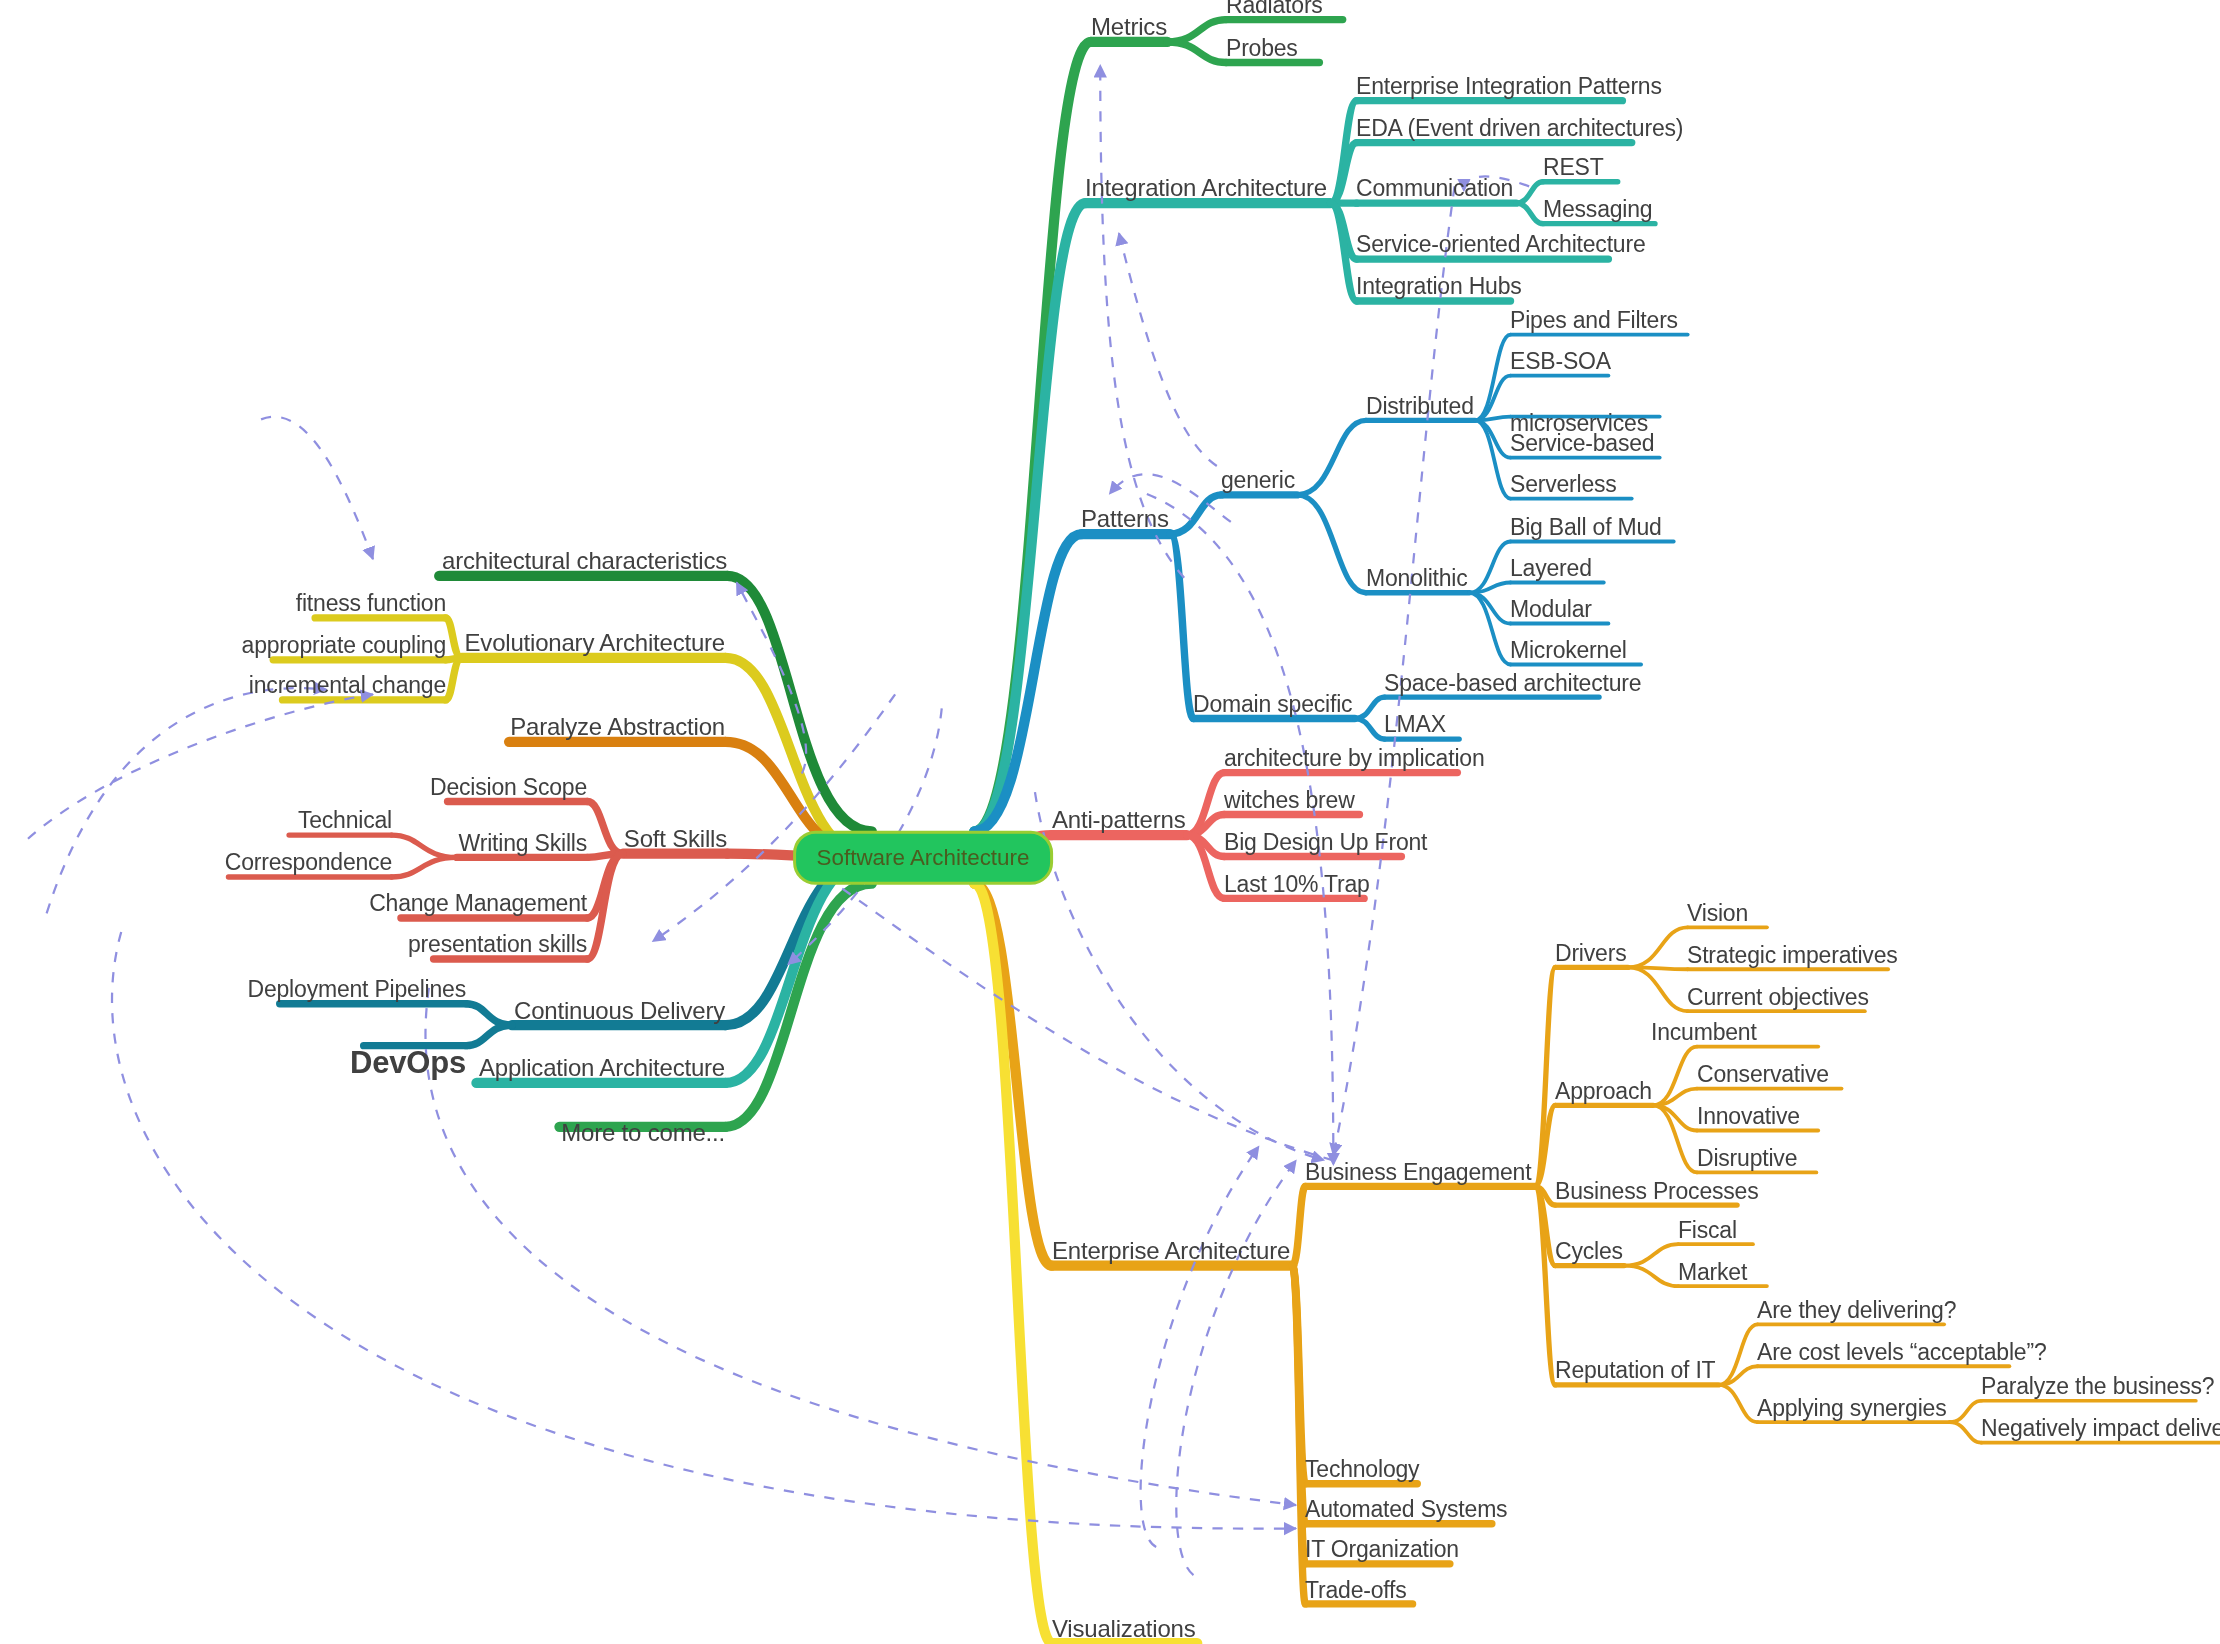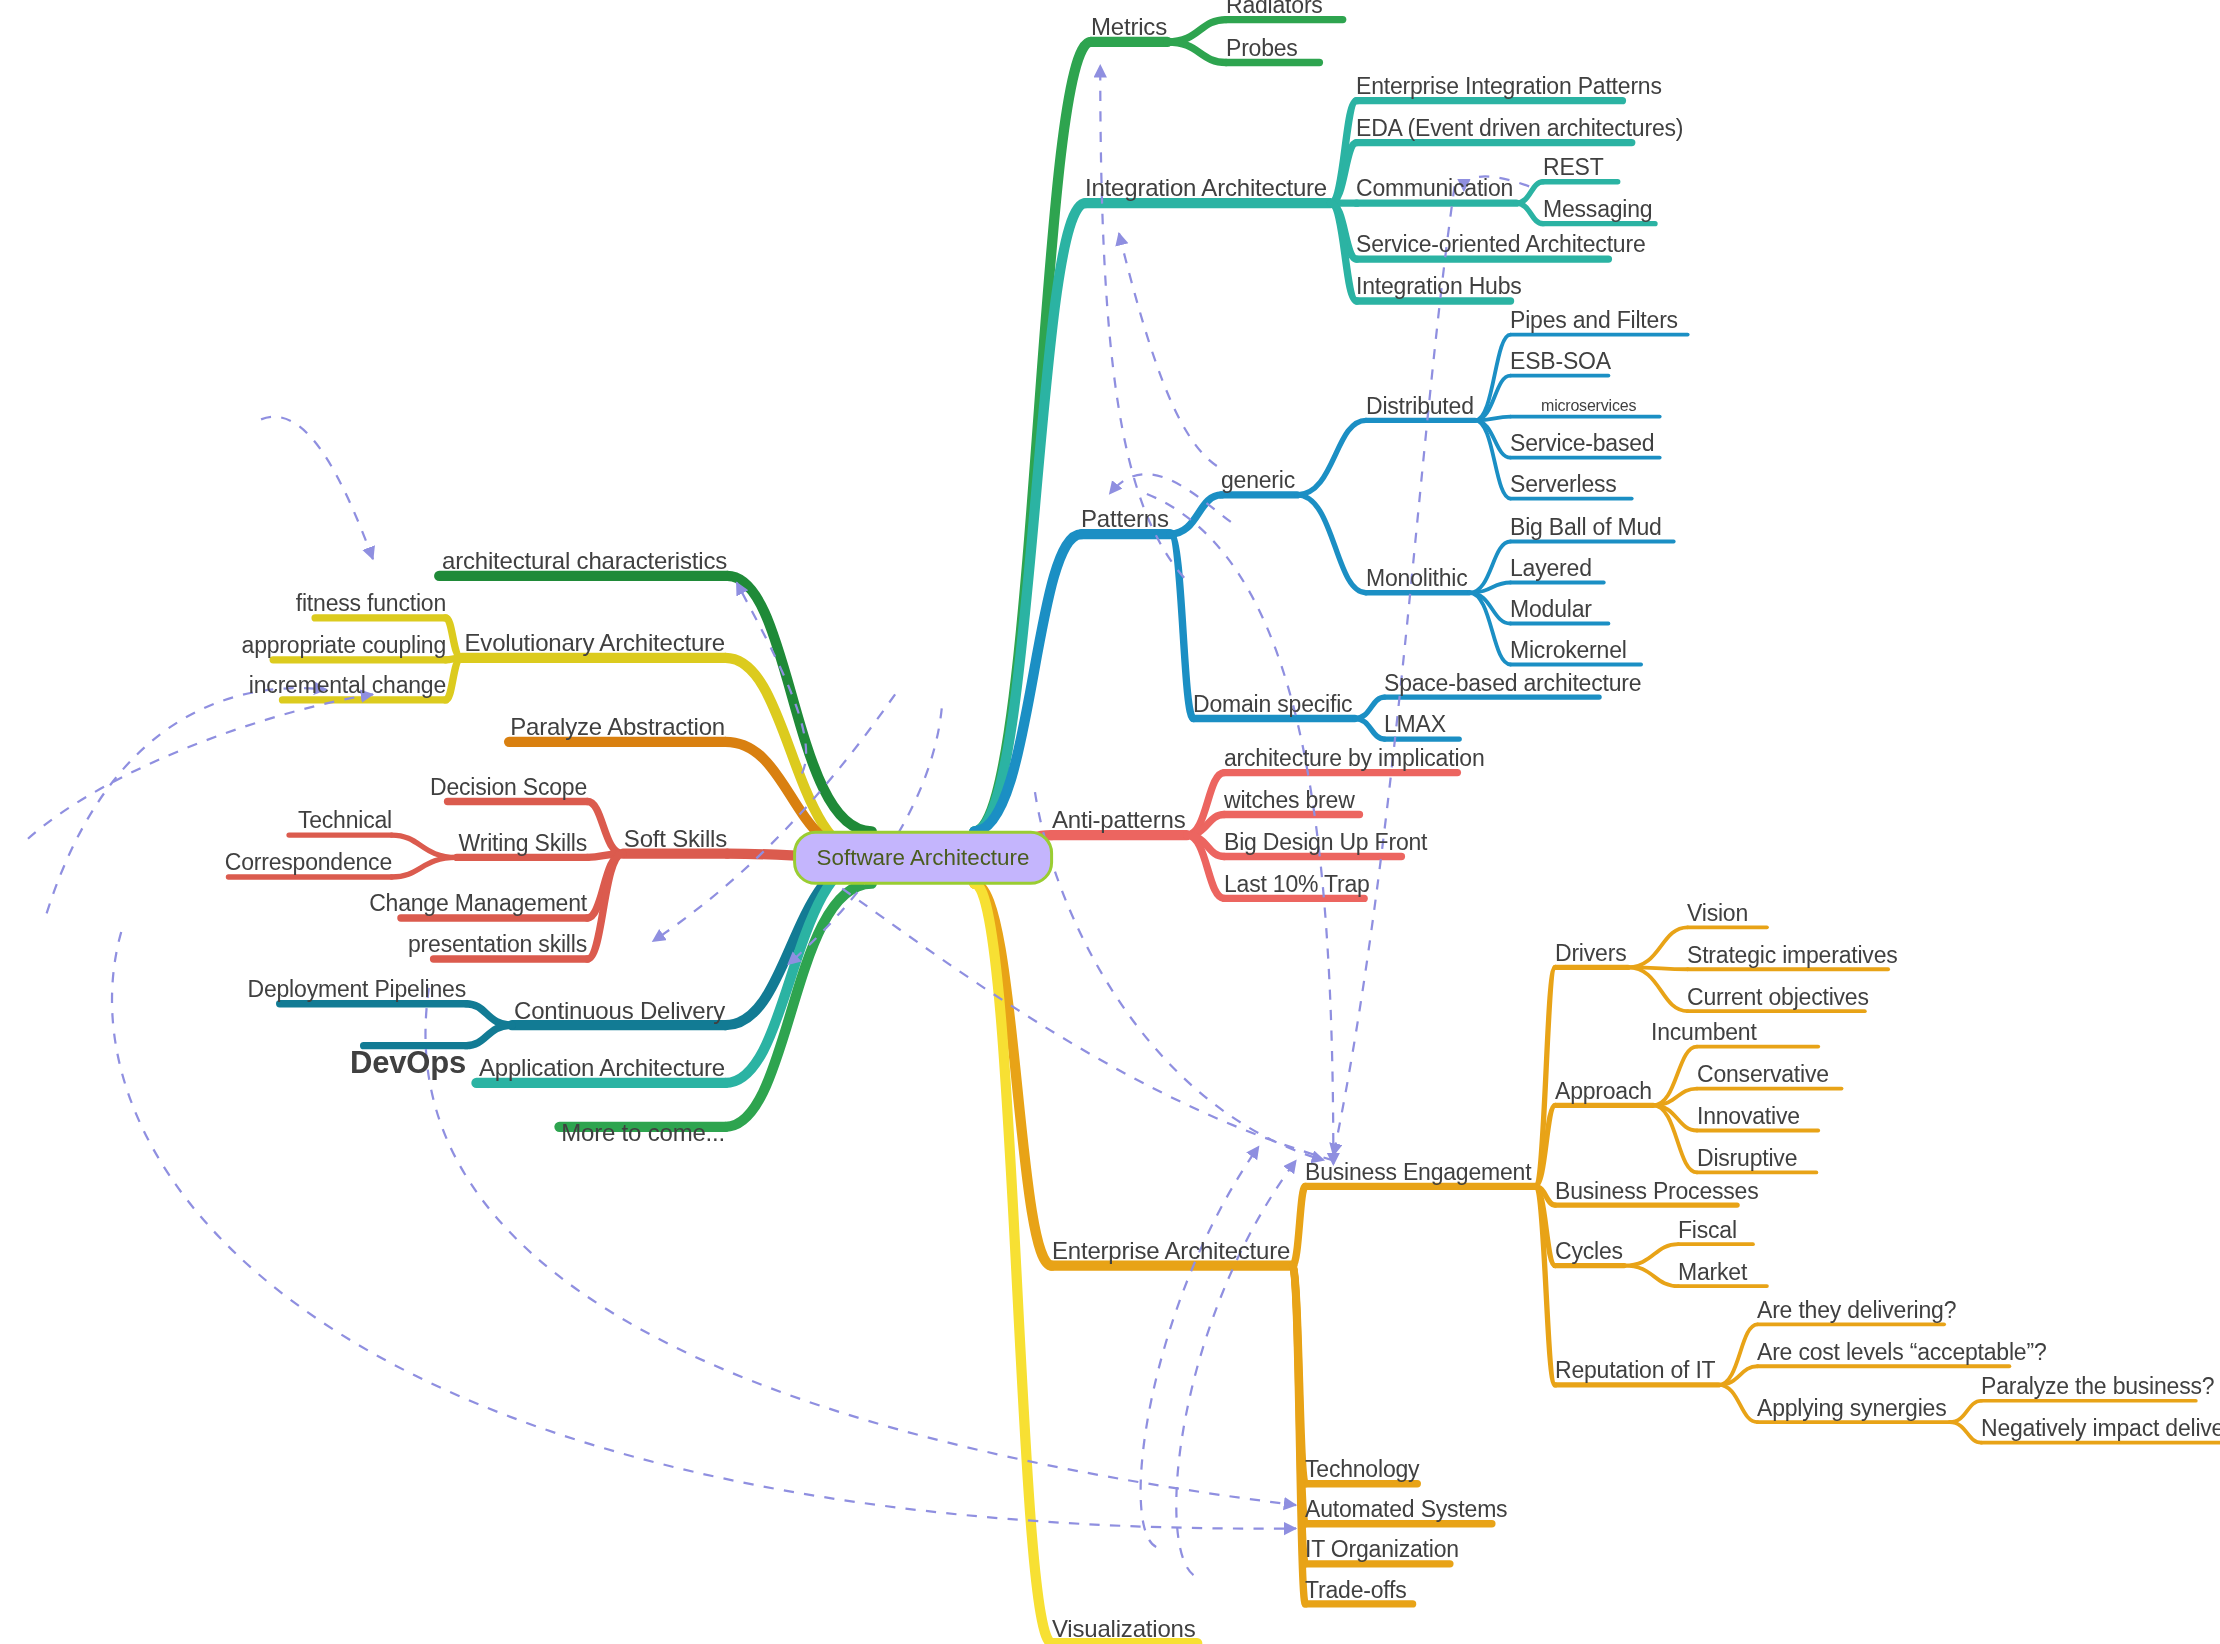--- a/index.html
+++ b/index.html
@@ -16,21 +16,21 @@
     line-height:1;
     white-space:nowrap;
     transform:translate(0,-100%);
     letter-spacing:-0.2px;
   }
   .node-label.anchor-end{transform:translate(-100%,-100%);}
   #root-node{
     position:absolute;
     border:3.7px solid #9ACD32;
     border-radius:22.4px;
-    background:#c4b5fd;
+    background:#22c55e;
     color:#4a5c1f;
     font-size:22.4px;
     padding:11.2px 20.5px;
     white-space:nowrap;
     z-index:40;
     transform:translate(-50%,-50%);
   }
 </style>
 </head>
 <body>
@@ -227,21 +227,21 @@
       <div class="node-label" style="left: 1356px; top: 200px; font-size: 23px;">Communication</div>
       <div class="node-label" style="left: 1543px; top: 179px; font-size: 23px;">REST</div>
       <div class="node-label" style="left: 1543px; top: 221px; font-size: 23px;">Messaging</div>
       <div class="node-label" style="left: 1356px; top: 256px; font-size: 23px;">Service-oriented Architecture</div>
       <div class="node-label" style="left: 1356px; top: 298px; font-size: 23px;">Integration Hubs</div>
       <div class="node-label" style="left: 1081px; top: 531px; font-size: 24px;">Patterns</div>
       <div class="node-label" style="left: 1221px; top: 492px; font-size: 23px;">generic</div>
       <div class="node-label" style="left: 1366px; top: 418px; font-size: 23px;">Distributed</div>
       <div class="node-label" style="left: 1510px; top: 332px; font-size: 23px;">Pipes and Filters</div>
       <div class="node-label" style="left: 1510px; top: 373px; font-size: 23px;">ESB-SOA</div>
-      <div class="node-label" style="left: 1510px; top: 414px; font-size: 16px; margin-left: 31px;">microservices</div>
+      <div class="node-label" style="left: 1510px; top: 435px; font-size: 23px;">microservices</div>
       <div class="node-label" style="left: 1510px; top: 455px; font-size: 23px;">Service-based</div>
       <div class="node-label" style="left: 1510px; top: 496px; font-size: 23px;">Serverless</div>
       <div class="node-label" style="left: 1366px; top: 590px; font-size: 23px;">Monolithic</div>
       <div class="node-label" style="left: 1510px; top: 539px; font-size: 23px;">Big Ball of Mud</div>
       <div class="node-label" style="left: 1510px; top: 580px; font-size: 23px;">Layered</div>
       <div class="node-label" style="left: 1510px; top: 621px; font-size: 23px;">Modular</div>
       <div class="node-label" style="left: 1510px; top: 662px; font-size: 23px;">Microkernel</div>
       <div class="node-label" style="left: 1193px; top: 716px; font-size: 23px;">Domain specific</div>
       <div class="node-label" style="left: 1384px; top: 695px; font-size: 23px;">Space-based architecture</div>
       <div class="node-label" style="left: 1384px; top: 736px; font-size: 23px;">LMAX</div>

